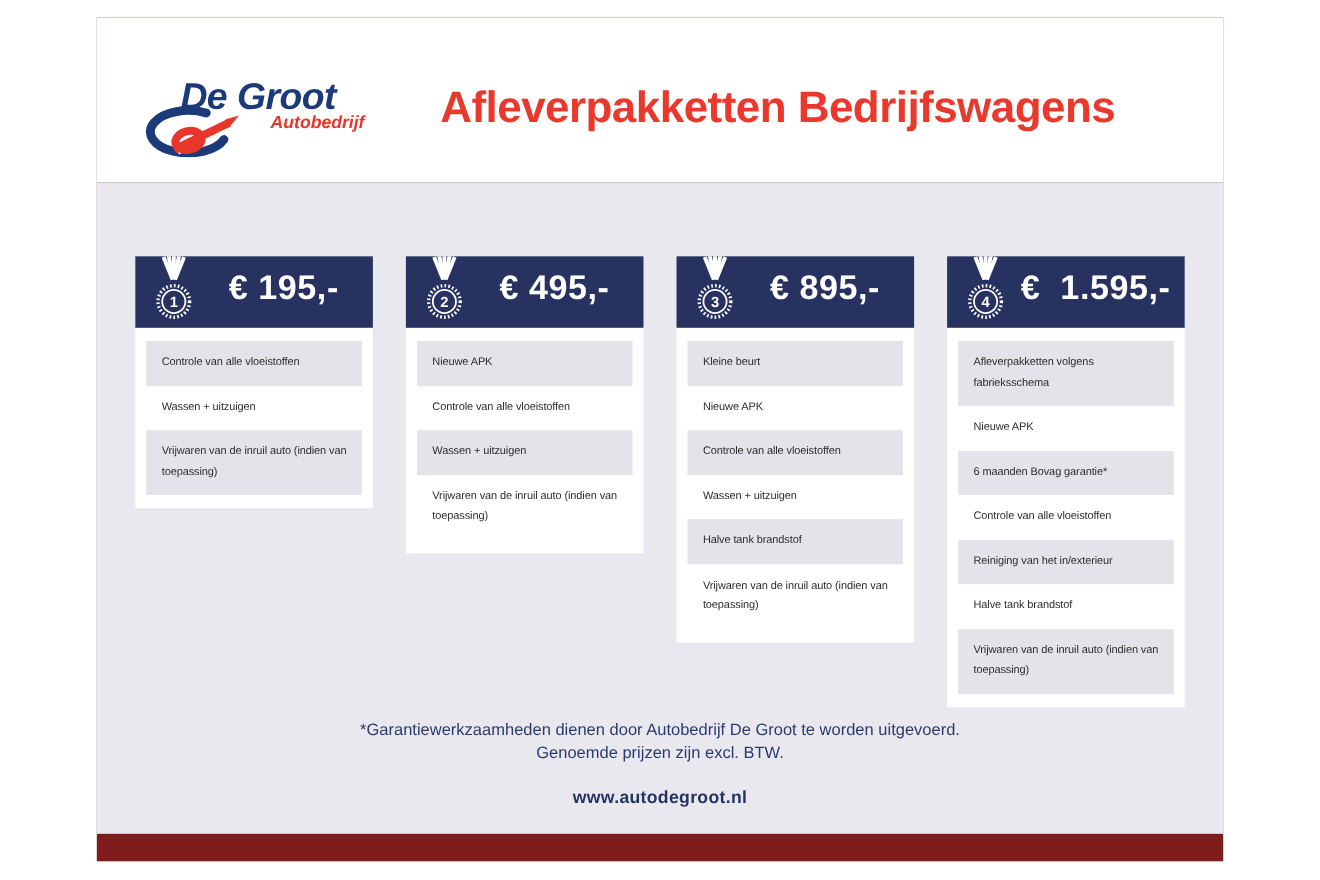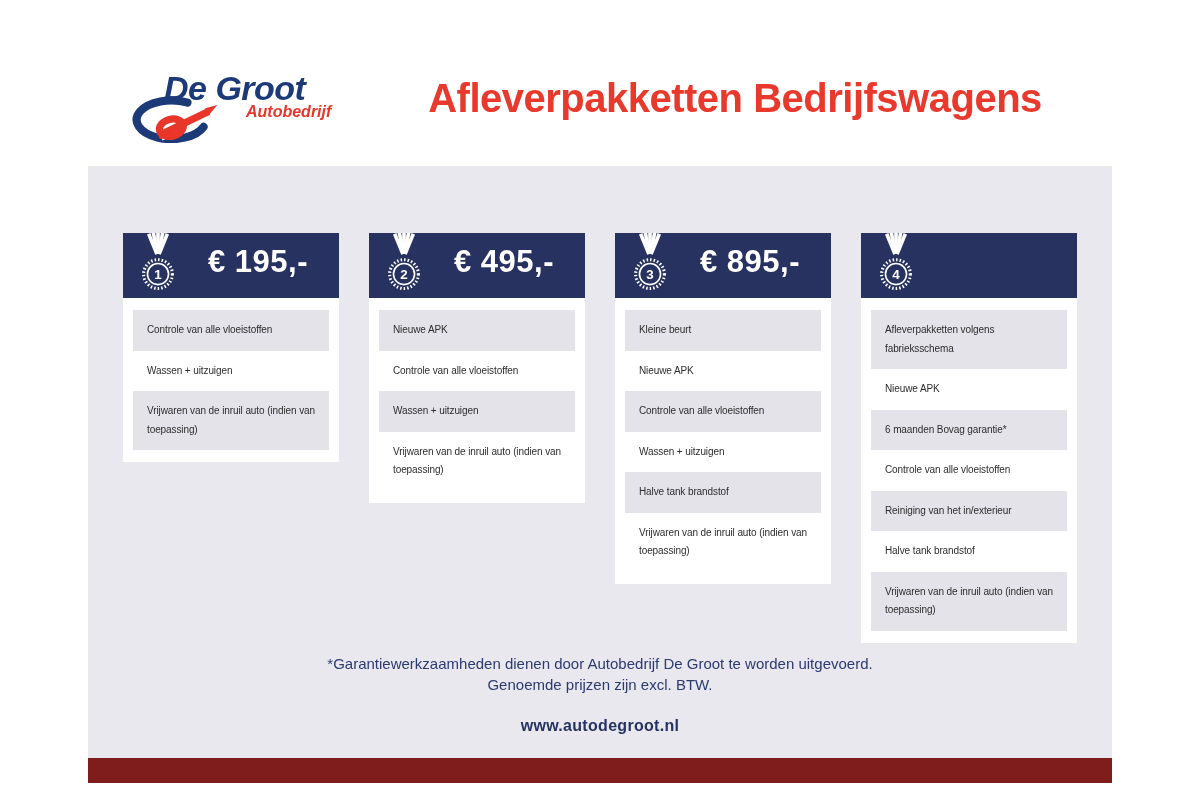--- a/index.html
+++ b/index.html
@@ -10,21 +10,21 @@
   .page{position:absolute;left:88px;top:16px;width:1024px;height:767px;background:#7f1d1d;}
 
   
   .header{position:absolute;top:0;left:0;right:0;height:150px;background:#ffffff;}
   .logo{position:absolute;left:32px;top:53px;width:232px;height:80px;}
   .logo-mark{position:absolute;left:0;top:24px;width:114px;height:50px;}
   .logo-name{position:absolute;left:44px;top:0;font-size:34px;font-weight:bold;font-style:italic;
     color:#1c3a78;letter-spacing:-0.5px;white-space:nowrap;}
   .logo-sub{position:absolute;left:126px;top:34px;font-size:16px;font-weight:bold;font-style:italic;
     color:#e8362a;white-space:nowrap;}
-  .title{position:absolute;left:256px;top:60px;width:782px;margin:0;text-align:center;
+  .title{position:absolute;left:228px;top:60px;width:782px;margin:0;text-align:center;
     font-size:40px;font-weight:bold;color:#e9392c;letter-spacing:-0.5px;white-space:nowrap;}
 
   
   .content-band{position:absolute;top:150px;left:0;right:0;bottom:25px;background:#e8e8ee;}
 
   
   .cards{position:absolute;top:67px;left:35px;display:flex;gap:30px;align-items:flex-start;}
   .card{width:216px;background:#ffffff;}
   .card-header{position:relative;height:65px;background:#273261;}
   .medal{position:absolute;left:12px;top:0;width:46px;height:63px;}
@@ -148,20 +148,21 @@
           <rect x="22.1" y="-2" width="3.8" height="23" transform="rotate(-22 24 24)"></rect>
           <rect x="22.1" y="-2" width="3.8" height="23" transform="rotate(-11 24 24)"></rect>
           <rect x="22.1" y="-2" width="3.8" height="23"></rect>
           <rect x="22.1" y="-2" width="3.8" height="23" transform="rotate(11 24 24)"></rect>
           <rect x="22.1" y="-2" width="3.8" height="23" transform="rotate(22 24 24)"></rect>
         </g>
         <circle cx="24" cy="42" r="15" fill="none" stroke="#ffffff" stroke-width="3.2" stroke-dasharray="1.6 2.1"></circle>
         <circle cx="24" cy="42" r="11" fill="#273261" stroke="#ffffff" stroke-width="1.7"></circle>
         <text class="medal-num" x="24" y="47" text-anchor="middle">4</text>
       </svg>
+      <div class="price">€  1.595,-</div>
     </div>
     <div class="card-body">
             <div class="item">Afleverpakketten volgens fabrieksschema</div>
             <div class="item">Nieuwe APK</div>
             <div class="item">6 maanden Bovag garantie*</div>
             <div class="item">Controle van alle vloeistoffen</div>
             <div class="item">Reiniging van het in/exterieur</div>
             <div class="item">Halve tank brandstof</div>
             <div class="item">Vrijwaren van de inruil auto (indien van toepassing)</div>
           </div>

